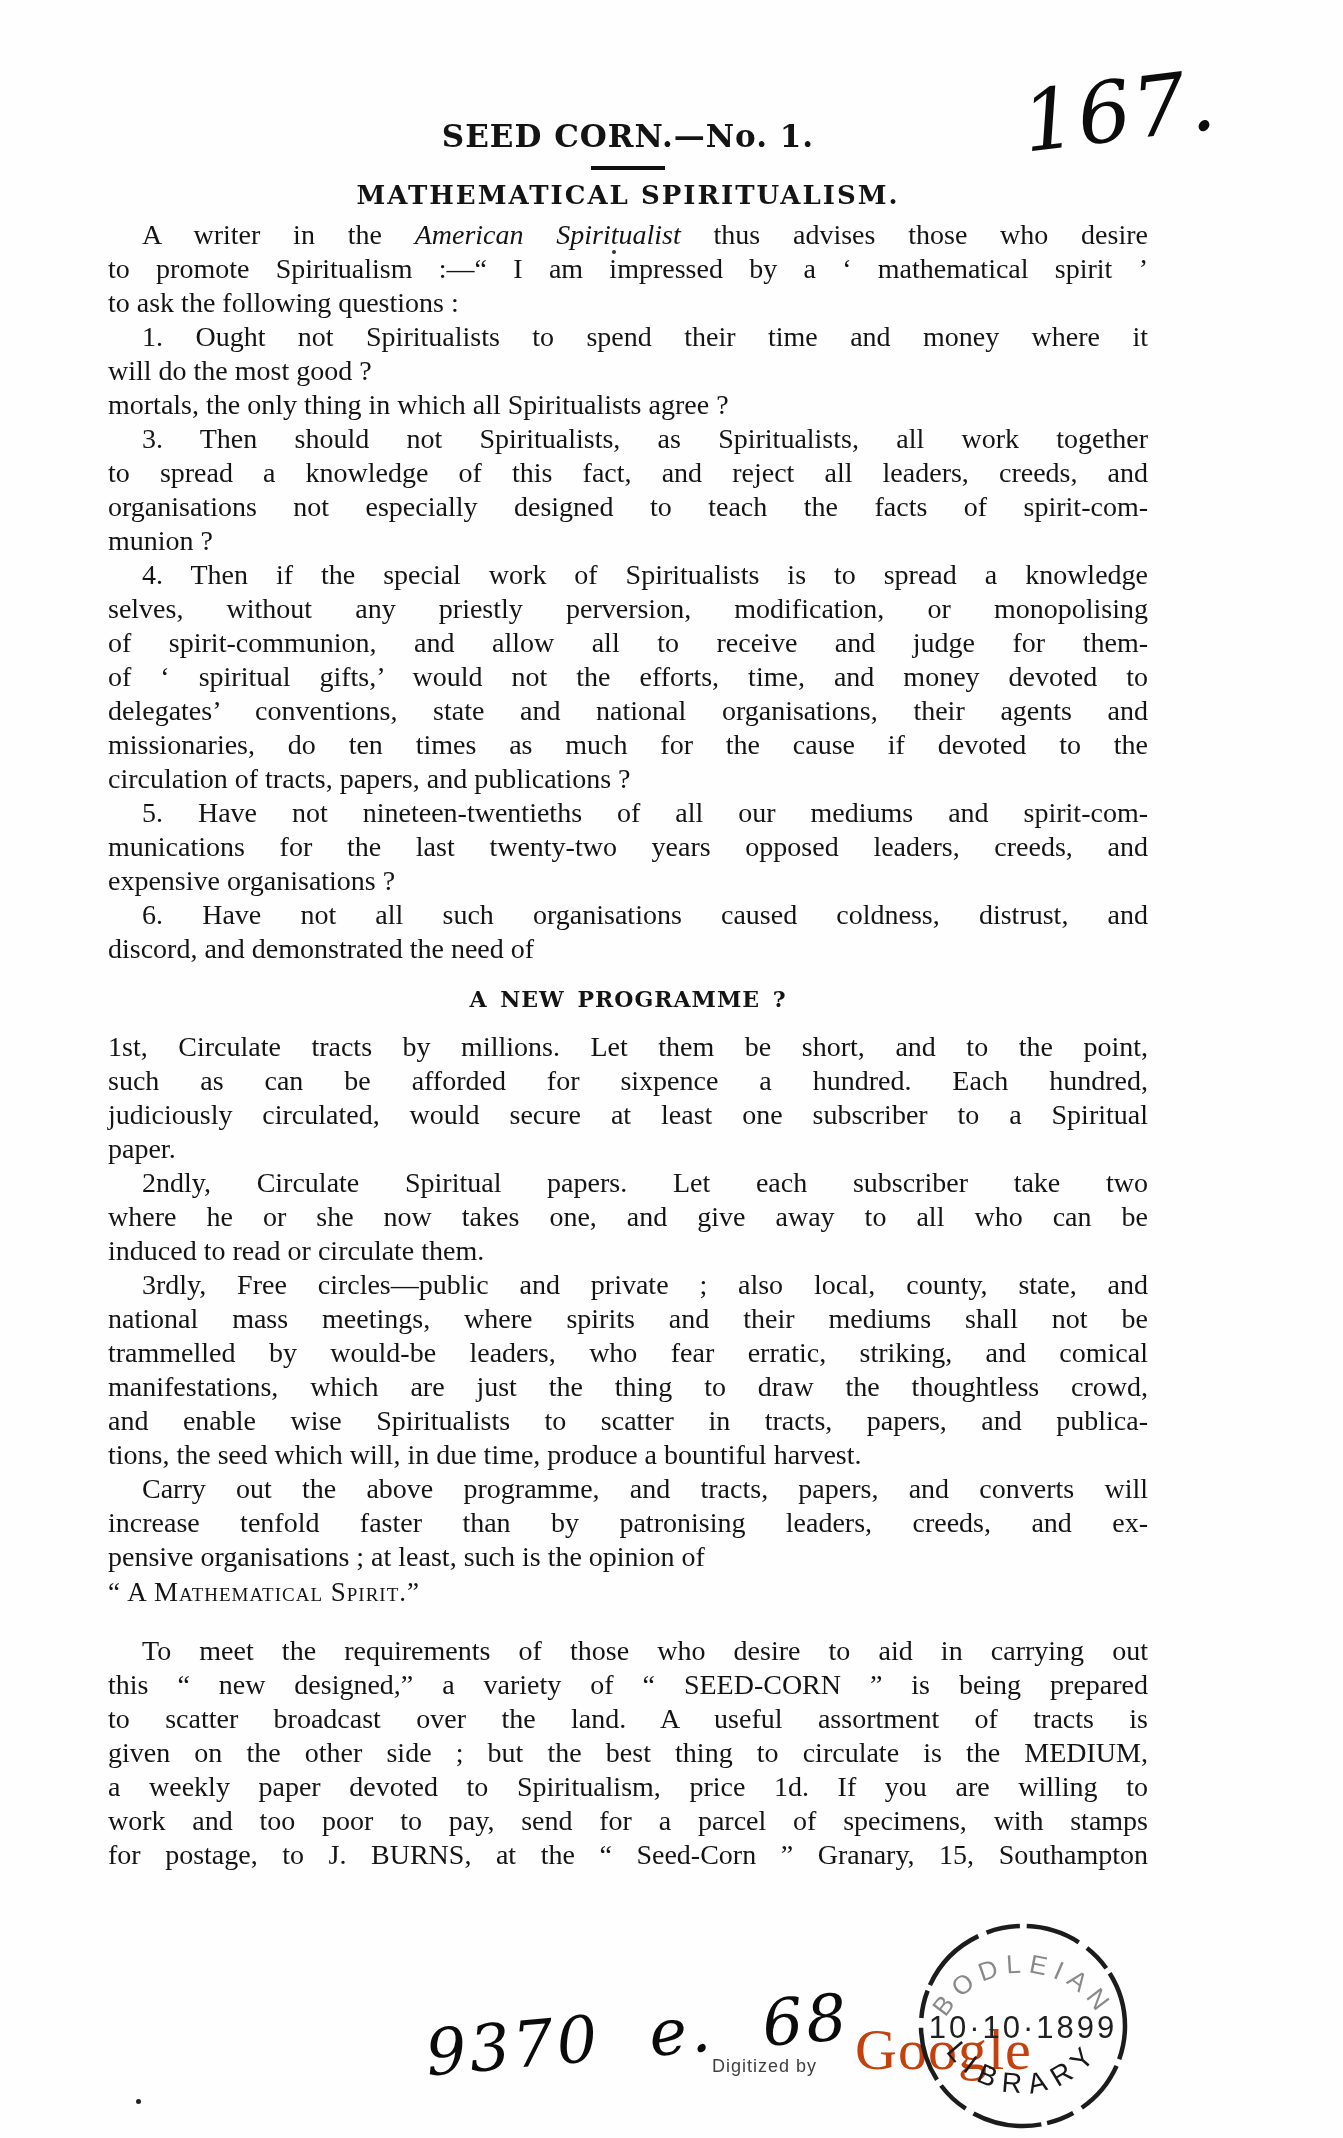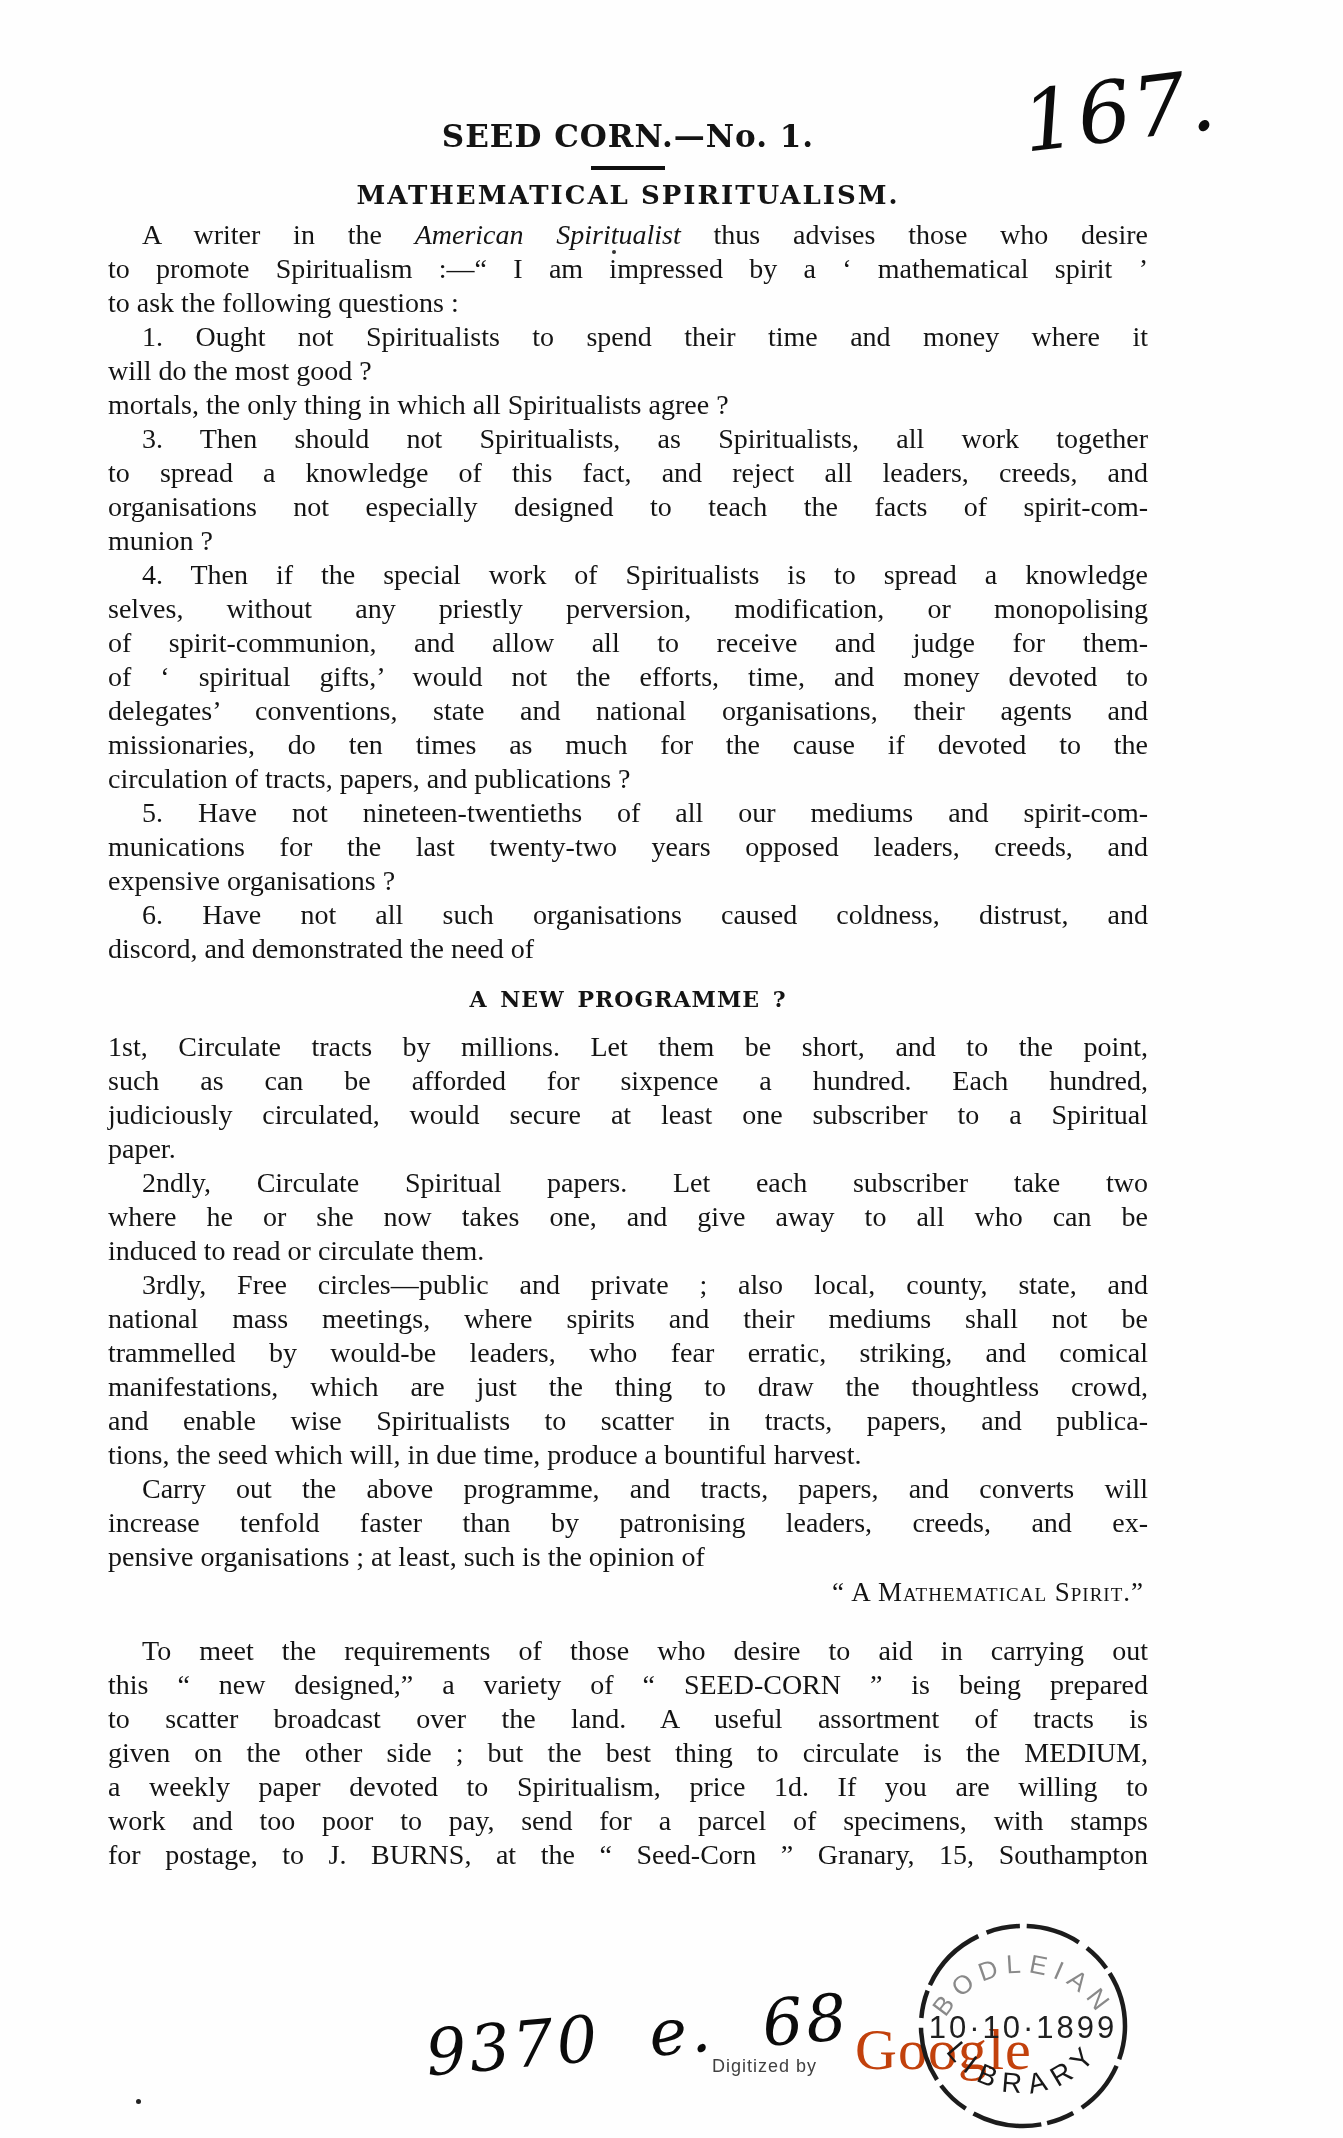--- a/index.html
+++ b/index.html
@@ -44,21 +44,21 @@
   .ln.ind { text-indent:34px; }
   .ln em { font-style:italic; }
   .programme {
     margin:20px 0 18px 0; text-align:center;
     font-family:"DejaVu Serif", serif;
     font-weight:bold; font-size:22px; letter-spacing:1px; word-spacing:4px;
     line-height:26px;
   }
   .sig {
     font-size:27px; line-height:36px;
-    text-align:right; padding-right:4px;
+    padding-right:4px;
     font-variant:small-caps; letter-spacing:1px;
   }
   .gap { height:24px; }
   .shelfmark {
     position:absolute; left:425px; top:1998px;
     font-family:"DejaVu Serif", serif;
     font-style:italic; font-size:64px;
     word-spacing:26px; letter-spacing:3px;
     transform:rotate(-5deg);
     color:#0b0b0b;

